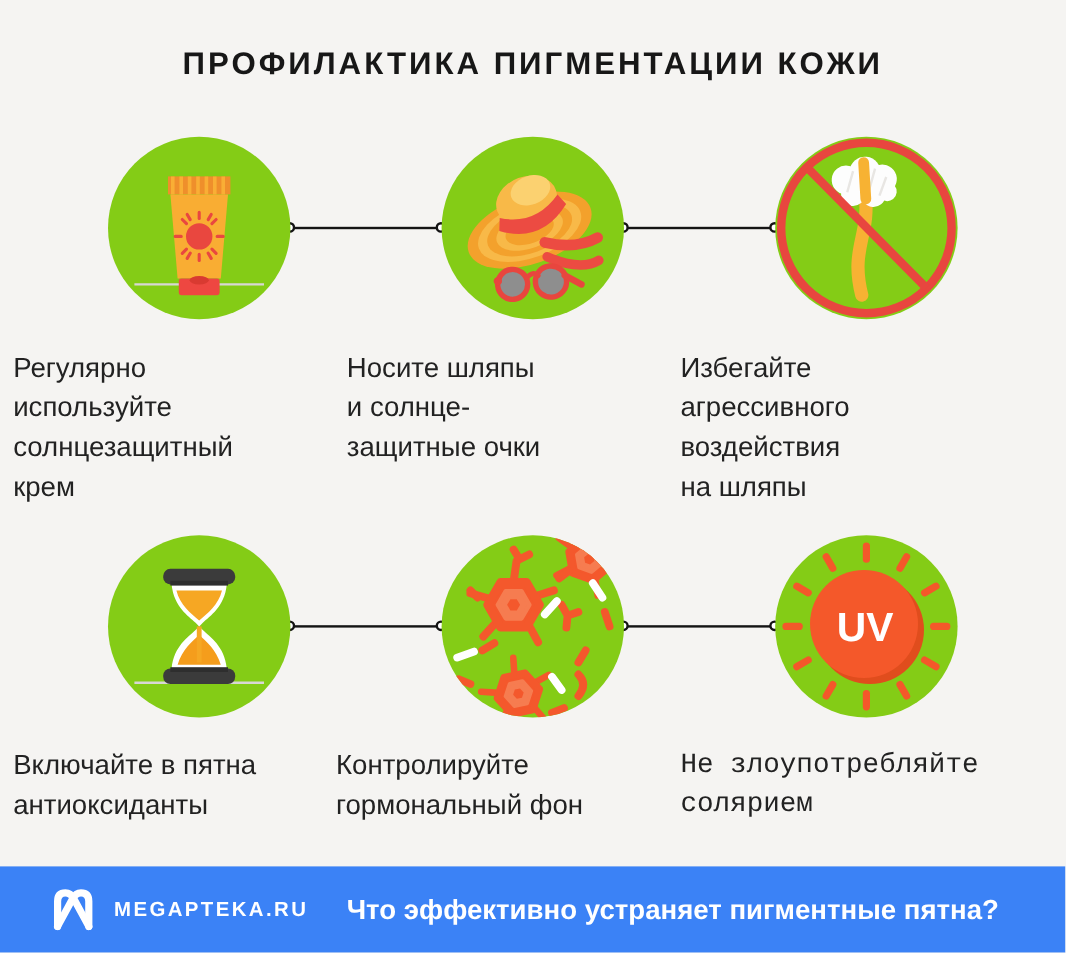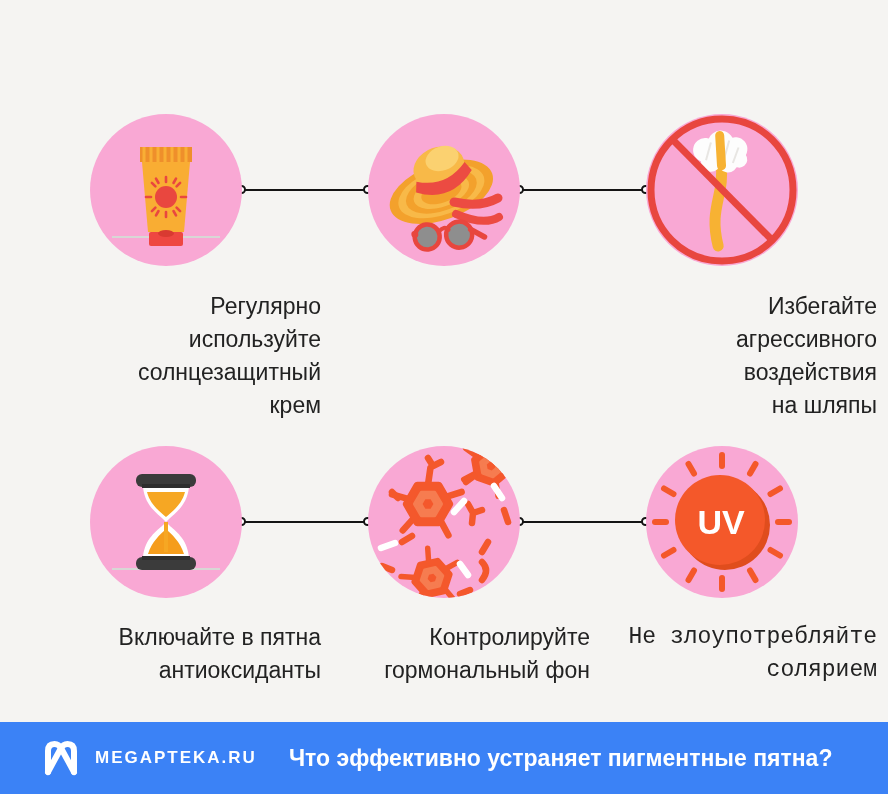--- a/index.html
+++ b/index.html
@@ -2,50 +2,51 @@
 <html><head>
 <meta charset="utf-8">
 <style>
   html,body{margin:0;padding:0;}
   body{font-family:"Liberation Sans","DejaVu Sans",sans-serif;background:#f5f4f2;}
   .page{position:relative;width:888px;height:794px;background:#f5f4f2;overflow:hidden;}
 
   .title{position:absolute;left:0;top:38px;width:888px;margin:0;text-align:center;
          font-size:26px;font-weight:700;letter-spacing:2.5px;color:#171717;}
 
-  .circle{position:absolute;width:152px;height:152px;border-radius:50%;background:#f9a8d4;}
+  .circle{position:absolute;width:152px;height:152px;border-radius:50%;background:#84cc16;}
   .c1{left:90px;top:114px;}  .c2{left:368px;top:114px;} .c3{left:646px;top:114px;}
   .c4{left:90px;top:446px;}  .c5{left:368px;top:446px;} .c6{left:646px;top:446px;}
   .circle svg{position:absolute;left:0;top:0;}
 
   .connector{position:absolute;height:2px;background:#141414;}
   .seg1{left:242px;top:189px;width:126px;}
   .seg2{left:520px;top:189px;width:126px;}
   .seg3{left:242px;top:521px;width:126px;}
   .seg4{left:520px;top:521px;width:126px;}
   .donut{position:absolute;width:5px;height:5px;border:2.5px solid #141414;border-radius:50%;background:#ffffff;}
   .d1{left:237px;top:185px;} .d2{left:363px;top:185px;} .d3{left:515px;top:185px;} .d4{left:641px;top:185px;}
   .d5{left:237px;top:517px;} .d6{left:363px;top:517px;} .d7{left:515px;top:517px;} .d8{left:641px;top:517px;}
 
-  .caption{position:absolute;width:310px;text-align:right;font-size:23px;line-height:33px;
+  .caption{position:absolute;width:310px;text-align:left;font-size:23px;line-height:33px;
            color:#222222;white-space:pre-line;}
   .cap1{left:11px;top:290px;}  .cap2{left:289px;top:290px;} .cap3{left:567px;top:290px;}
   .cap4{left:11px;top:621px;}  .cap5{left:280px;top:621px;} .cap6{left:567px;top:621px;font-family:Liberation Mono, monospace;}
 
   .footer{position:absolute;left:0;top:722px;width:888px;height:72px;background:#3b82f6;
           display:flex;align-items:center;}
   .footer .logo{margin-left:40px;flex:0 0 auto;}
   .brand{margin-left:13px;color:#ffffff;font-weight:700;font-size:17px;letter-spacing:2px;}
   .question{margin-left:32px;color:#ffffff;font-weight:700;font-size:23px;}
 </style>
 </head>
 <body>
 
 <div class="page">
 
+  <h1 class="title">ПРОФИЛАКТИКА ПИГМЕНТАЦИИ КОЖИ</h1>
 
   <div class="connector seg1"></div>
   <div class="connector seg2"></div>
   <div class="connector seg3"></div>
   <div class="connector seg4"></div>
   <div class="donut d1"></div>
   <div class="donut d2"></div>
   <div class="donut d3"></div>
   <div class="donut d4"></div>
   <div class="donut d5"></div>
@@ -214,20 +215,23 @@
         <line x1="124.5" y1="48" x2="134" y2="42.5"></line>
       </g>
       <text x="75" y="88" text-anchor="middle" font-size="34" font-weight="bold" fill="#ffffff">UV</text>
     </svg>
   </div>
 
   <div class="caption cap1">Регулярно
 используйте
 солнцезащитный
 крем</div>
+  <div class="caption cap2">Носите шляпы
+и солнце-
+защитные очки</div>
   <div class="caption cap3">Избегайте
 агрессивного
 воздействия
 на шляпы</div>
   <div class="caption cap4">Включайте в пятна
 антиоксиданты</div>
   <div class="caption cap5">Контролируйте
 гормональный фон</div>
   <div class="caption cap6">Не злоупотребляйте
 солярием</div>

